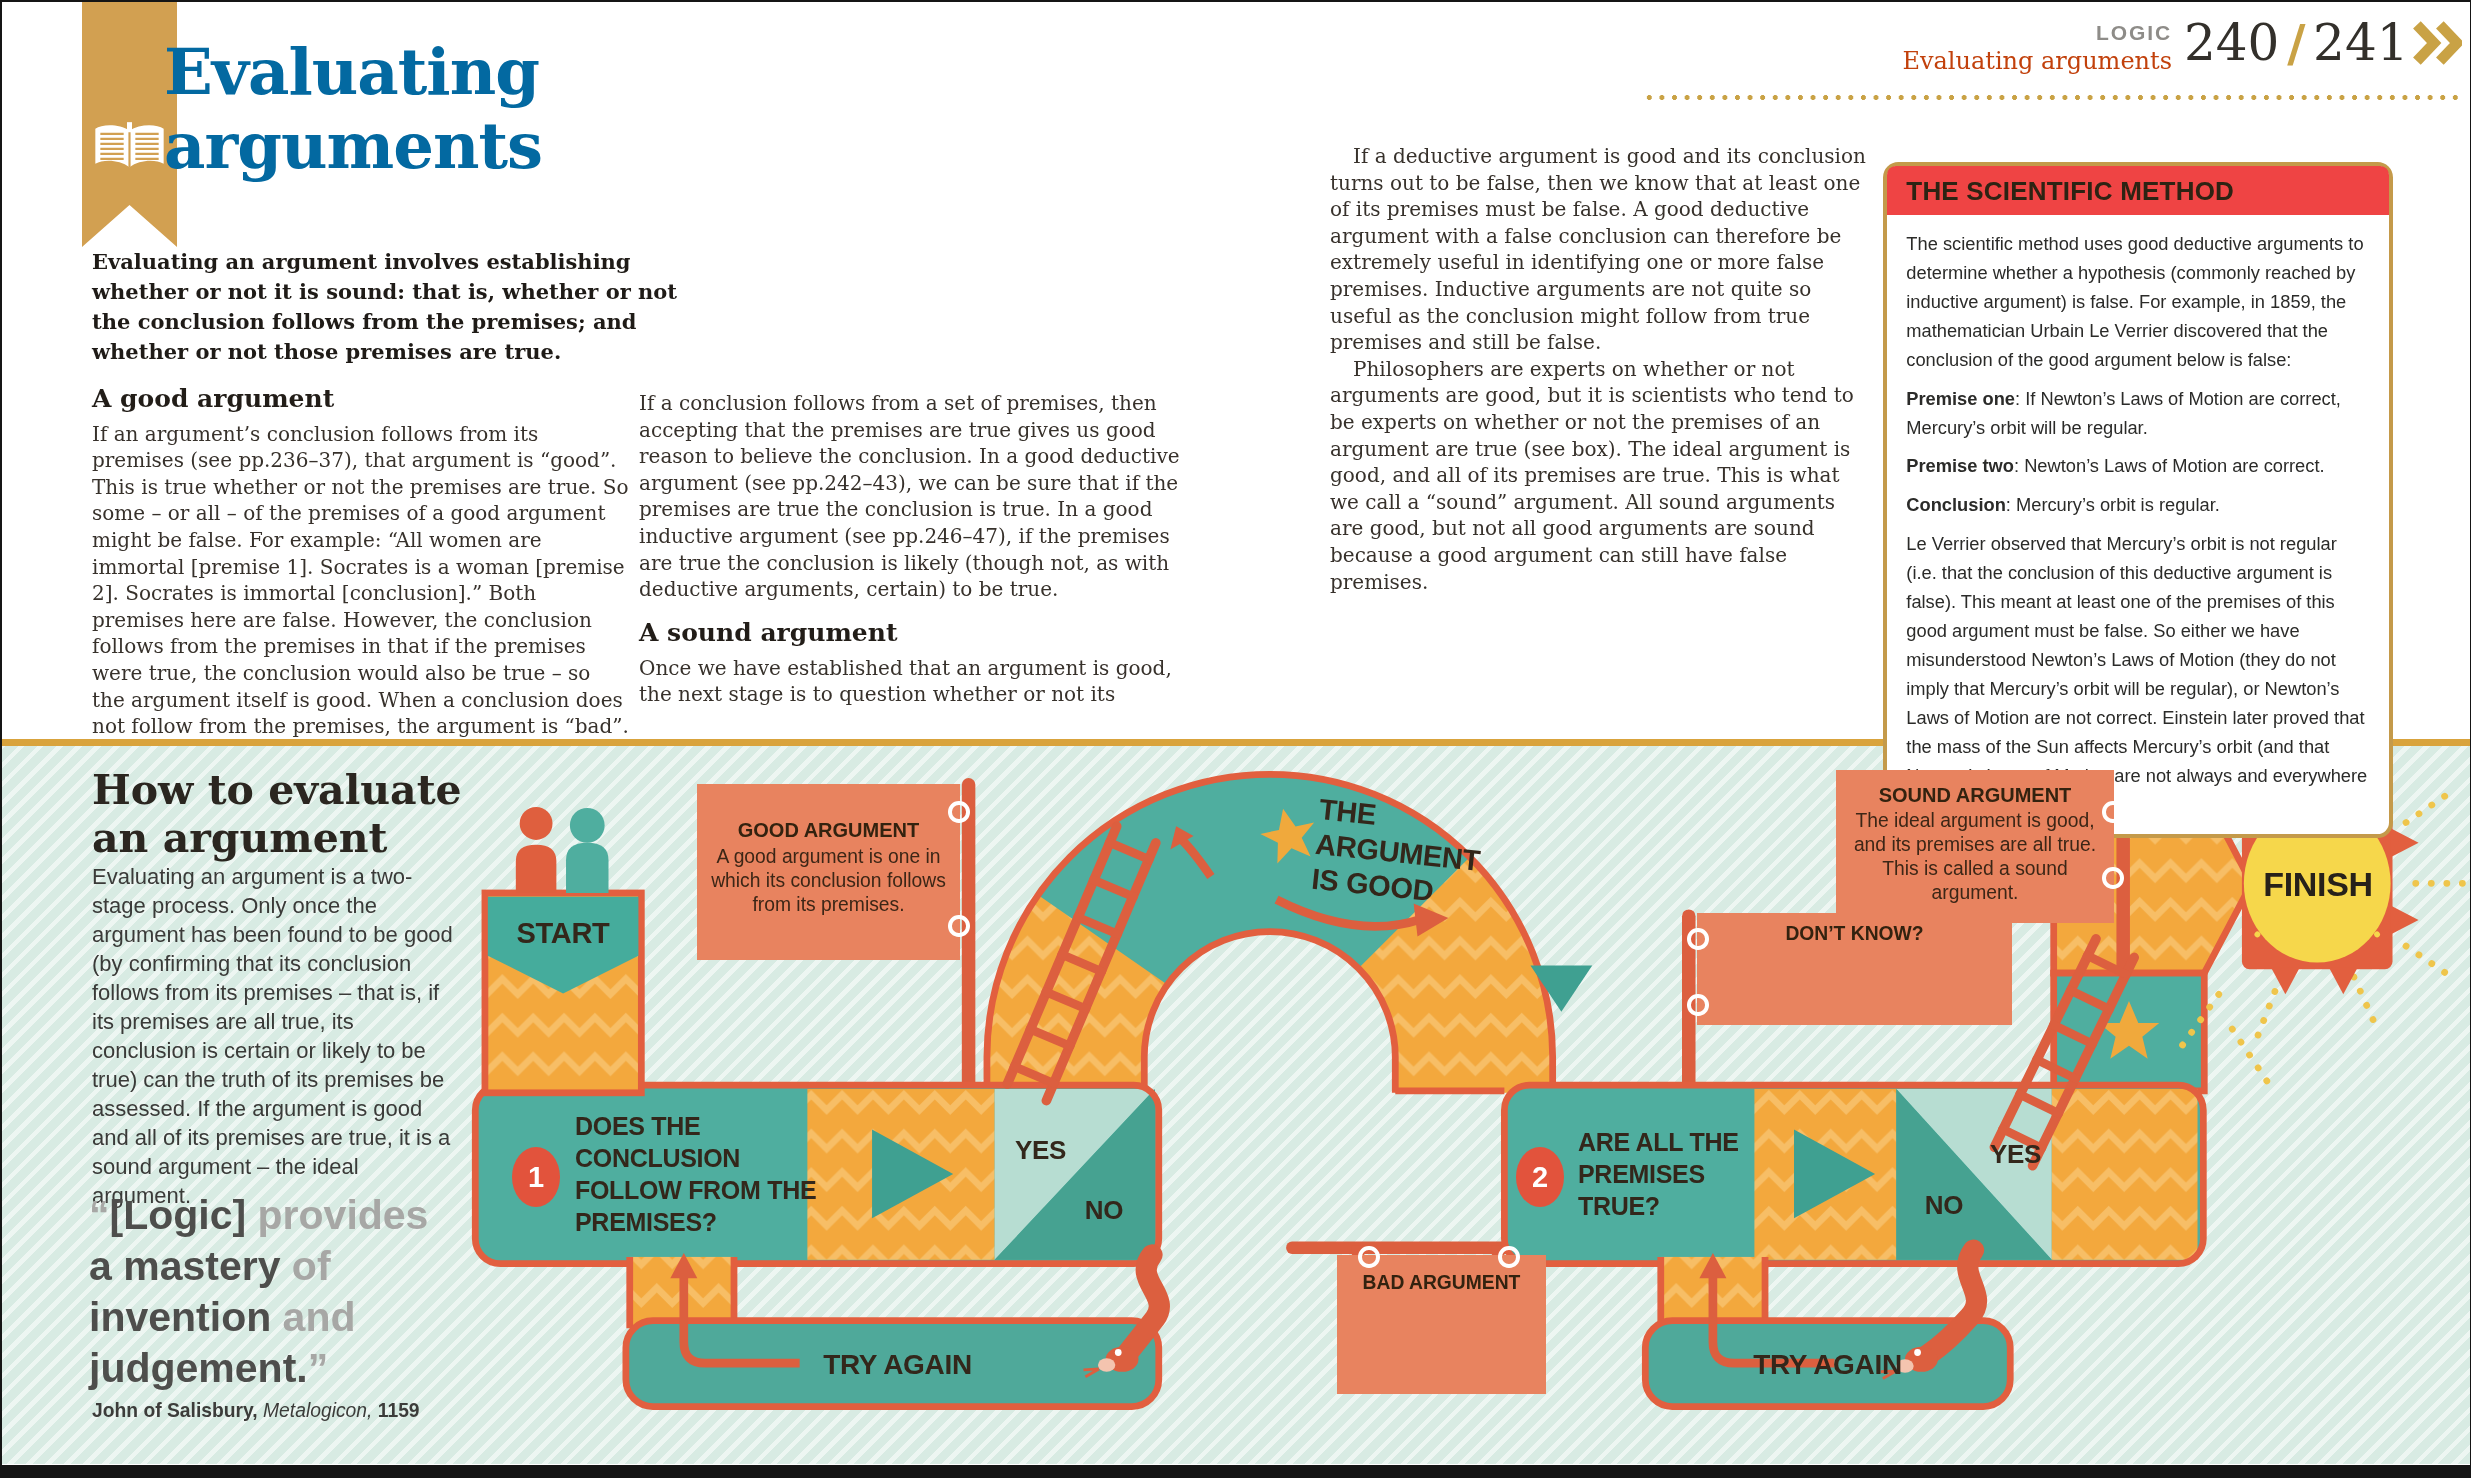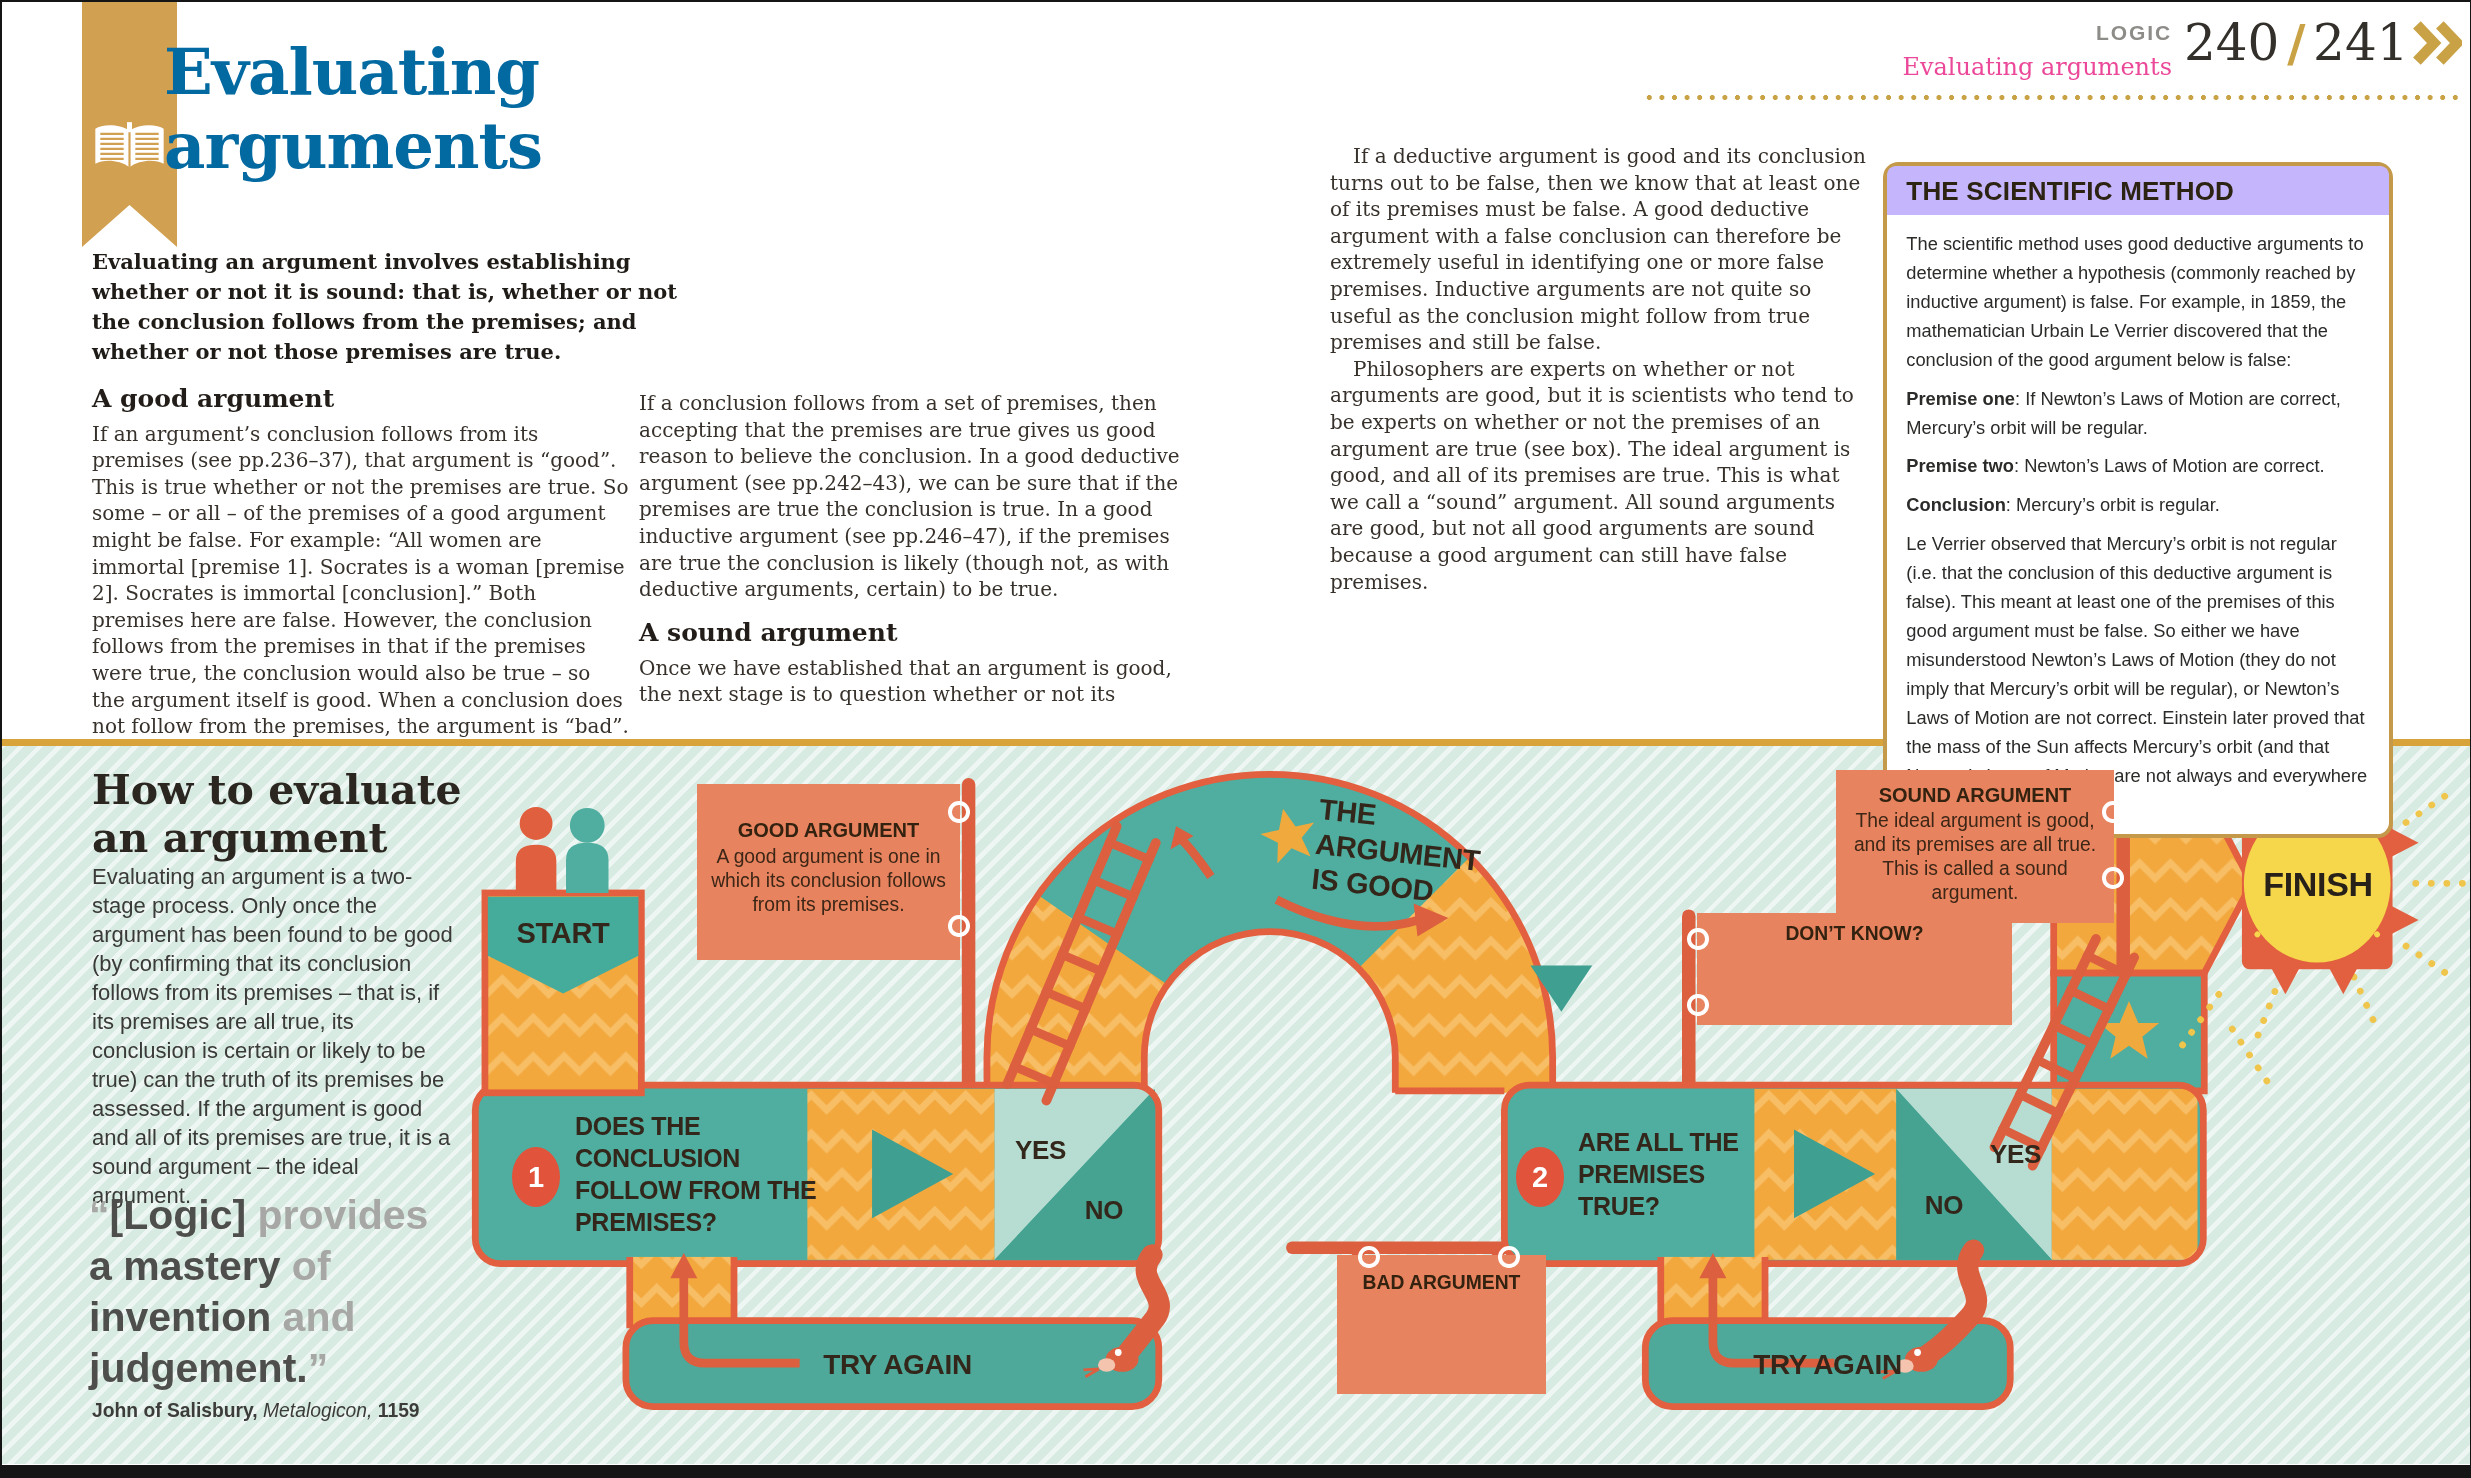--- a/index.html
+++ b/index.html
@@ -12,37 +12,37 @@
   
   .frame{position:absolute;inset:0;border:2.9px solid #151515;border-bottom-width:13.5px;pointer-events:none;z-index:90;}
   
   .ribbon{left:82px;top:0;width:95px;height:247px;background:#D2A051;z-index:3;
     -webkit-clip-path:polygon(0 0,100% 0,100% 100%,50% 83%,0 100%);
     clip-path:polygon(0 0,100% 0,100% 100%,50% 83%,0 100%);}
   .page-title{left:164px;top:35px;z-index:3;font-weight:bold;font-size:64px;line-height:74px;color:#0369a1;letter-spacing:-1px;}
   .intro{left:92px;top:247px;width:623px;z-index:3;font-weight:bold;font-size:21px;line-height:30px;color:#1f1b17;}
   .hdr-meta{left:1738px;top:21px;width:434px;text-align:right;z-index:3;}
   .hdr-logic{font-size:21px;font-weight:bold;letter-spacing:1.9px;color:#8e8c88;}
-  .hdr-sub{font-family:"DejaVu Serif",serif;font-size:24px;color:#ec4899;margin-top:8px;}
+  .hdr-sub{font-family:"DejaVu Serif",serif;font-size:24px;color:#c2410c;margin-top:2px;}
   .pagenums{left:2184px;top:13.5px;z-index:3;font-family:"DejaVu Serif",serif;font-size:50px;color:#33302b;display:flex;}
   .pagenums .sep{color:#C9A245;font-weight:bold;margin:0 7.7px;}
   .dotline{left:1643px;top:94px;width:819px;height:6.8px;z-index:3;
     background-image:radial-gradient(circle 2.7px,#C9A245 2.4px,transparent 2.7px);
     background-size:12.6px 6.8px;background-repeat:repeat-x;}
   .hdr-chev{left:2412px;top:21px;z-index:3;}
   
   .col{z-index:3;font-family:"DejaVu Serif",serif;font-size:20px;line-height:26.6px;color:#37312b;}
   .col h3{font-size:25px;line-height:29px;margin:0 0 7.7px;color:#221d18;}
   .col p{margin:0;}
   .col p.ind{text-indent:23px;}
   .col p + p{margin-top:0;}
   .col .gap{height:15.4px;}
   
   .scibox{left:1883px;top:162px;width:510px;z-index:3;background:#fff;border:4.8px solid #C49A4A;border-radius:15.4px;box-sizing:border-box;}
-  .scibox .band{background:#c4b5fd;padding:9.7px 19.3px 8.7px;border-radius:8.7px 8.7px 0 0;}
+  .scibox .band{background:#ef4444;padding:9.7px 19.3px 8.7px;border-radius:8.7px 8.7px 0 0;}
   .scibox .band h3{margin:0;font-size:26px;letter-spacing:0.2px;color:#2d2313;font-weight:bold;}
   .scibox .body{padding:13.5px 19.3px 15.4px;font-size:18.3px;line-height:29px;color:#2b2b29;}
   .scibox .body p{margin:0 0 9.7px;}
   .scibox .body p:last-child{margin-bottom:0;}
   
   .mint{left:0;top:745px;width:2472px;height:719px;z-index:1;
     background:repeating-linear-gradient(135deg,rgba(255,255,255,.55) 0 4.8px,rgba(255,255,255,0) 4.8px 13.5px),#D8EBE3;}
   .goldrule{left:0;top:739px;width:2472px;height:6.8px;background:#D9A33C;z-index:2;}
   .howto-h{left:92px;top:766px;z-index:5;font-weight:bold;font-size:41px;line-height:48px;color:#2b2620;}
   .howto-p{left:92px;top:862px;width:369px;z-index:5;font-size:22px;line-height:29px;color:#3a3a38;}

